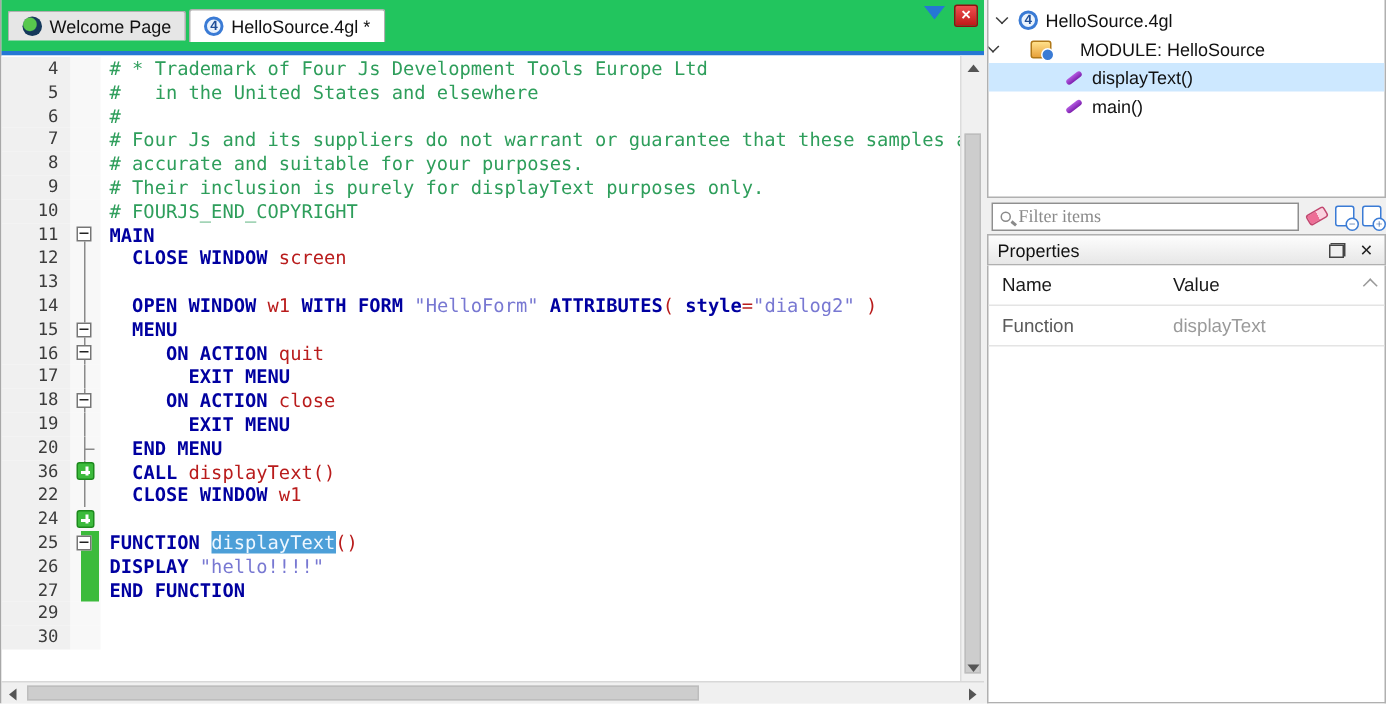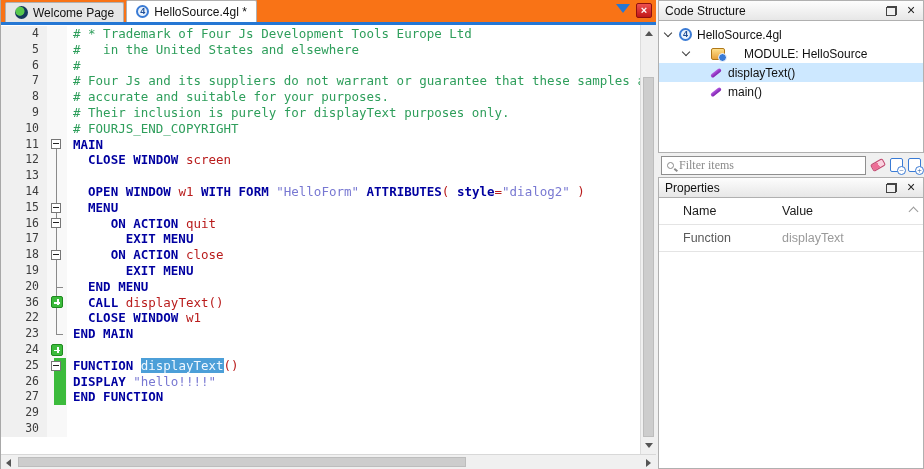--- a/index.html
+++ b/index.html
@@ -6,21 +6,21 @@
     --kw:#0000a0; --comment:#2e9e5b; --str:#7878d2; --accent:#2577d4;
     --green:#3cbb3c; --selbg:#4c9fd8; --treesel:#cde8ff;
   }
   *{box-sizing:border-box;}
   html,body{margin:0;padding:0;}
   body{width:924px;height:469px;overflow:hidden;font-family:"Liberation Sans",sans-serif;background:#f0f0f0;}
   .app{display:flex;width:924px;height:469px;}
 
   
   .editor-pane{width:656px;display:flex;flex-direction:column;border-left:1px solid #a8a8a8;}
-  .tabbar{height:22px;background:#f97316;display:flex;align-items:flex-end;position:relative;padding-left:2px;}
+  .tabbar{height:34px;background:#22c55e;display:flex;align-items:center;position:relative;padding-left:2px;}
   .tab{height:20px;display:flex;align-items:center;gap:5px;padding:0 9px;font-size:12px;color:#111;
        border:1px solid #b0b0b0;border-bottom:none;background:#e6e6e6;margin-left:2px;border-radius:2px 2px 0 0;}
   .tab.active{background:#ffffff;height:22px;}
   .tab-underline{height:3px;background:var(--accent);}
   .tab-actions{position:absolute;right:26px;top:4px;display:flex;align-items:center;gap:8px;}
   .tablist-arrow{width:0;height:0;border-left:7px solid transparent;border-right:7px solid transparent;border-top:9px solid var(--accent);}
   .tabclose-btn{width:16px;height:15px;border-radius:2px;background:linear-gradient(#ee5050,#c01818);border:1px solid #8f1010;
        color:#fff;font-size:11px;font-weight:bold;line-height:13px;text-align:center;position:absolute;right:-22px;top:-1px;}
   .tabclose-btn::after{content:"×";}
 
@@ -90,21 +90,21 @@
   .placeholder{color:#8a8a8a;font-size:12px;}
   .eraser{width:14px;height:8px;border-radius:2px;transform:rotate(-30deg);border:1px solid #c2456e;
         background:linear-gradient(90deg,#ee6d96 55%,#fad2df 55%);}
   .pageico{width:13px;height:14px;background:#fff;border:1px solid #3a7bd5;border-radius:2px;position:relative;}
   .pageico .badge{position:absolute;right:-4px;bottom:-4px;width:9px;height:9px;border-radius:50%;background:#fff;
         border:1px solid #3a7bd5;font-size:8px;line-height:7px;text-align:center;color:#1f4e96;}
   .badge-minus::after{content:"−";} .badge-plus::after{content:"+";}
 
   .props-body{flex:1;background:#fff;border:1px solid #b0b0b0;border-top:none;position:relative;font-size:12.5px;}
   .prow{display:flex;align-items:center;height:27px;border-bottom:1px solid #e4e4e4;}
-  .prow .n{width:123px;padding-left:24px;}
+  .prow .n{width:123px;padding-left:9px;}
   .prow .v{flex:1;}
   .phead .n,.phead .v{color:#1a1a1a;}
   .pdata .n{color:#5a5a5a;} .pdata .v{color:#9a9a9a;}
   .up-chev{position:absolute;right:6px;top:10px;width:7px;height:7px;border-left:1.5px solid #9a9a9a;border-top:1.5px solid #9a9a9a;transform:rotate(45deg);}
 </style>
 </head>
 <body>
 
 <div class="app">
 
@@ -246,28 +246,20 @@
             <div class="code-text"><span class="c-p">  </span><span class="c-k">CALL</span><span class="c-p"> displayText()</span></div>
           </div>
           <div class="code-row">
             <div class="gutter-num">22</div>
             <div class="fold-cell">
               <div class="vline full"></div>
             </div>
             <div class="code-text"><span class="c-p">  </span><span class="c-k">CLOSE WINDOW</span><span class="c-p"> w1</span></div>
           </div>
           <div class="code-row">
-            <div class="gutter-num">23</div>
-            <div class="fold-cell">
-              <div class="vline above"></div>
-              <div class="hstub"></div>
-            </div>
-            <div class="code-text"><span class="c-k">END MAIN</span></div>
-          </div>
-          <div class="code-row">
             <div class="gutter-num">24</div>
             <div class="fold-cell">
               <div class="vcs-plus"></div>
             </div>
             <div class="code-text"></div>
           </div>
           <div class="code-row">
             <div class="gutter-num">25</div>
             <div class="fold-cell">
               <div class="vcs-bar"></div>
@@ -312,32 +304,27 @@
     </div>
     <div class="hscroll">
       <span class="arrow arr-left"></span>
       <div class="hthumb"></div>
       <span class="arrow arr-right"></span>
     </div>
   </div>
 
   <div class="side">
 
-    <div class="panel-title">
-      <span class="t">Code Structure</span>
-      <span class="float-btn"></span>
-      <span class="close-btn"></span>
-    </div>
     <div class="tree">
         <div class="tree-row" style="padding-left: 6px;">
           <div class="chev"></div>
           <div class="ticon file-4gl"></div>
           <span class="tlabel">HelloSource.4gl</span>
         </div>
-        <div class="tree-row" style="padding-left: 24px; gap: 19px;">
+        <div class="tree-row" style=" gap: 19px;">
           <div class="chev"></div>
           <div class="ticon module"></div>
           <span class="tlabel">MODULE: HelloSource</span>
         </div>
         <div class="tree-row selected" style="padding-left: 51px;">
           <div class="ticon function"></div>
           <span class="tlabel">displayText()</span>
         </div>
         <div class="tree-row" style="padding-left: 51px;">
           <div class="ticon function"></div>

